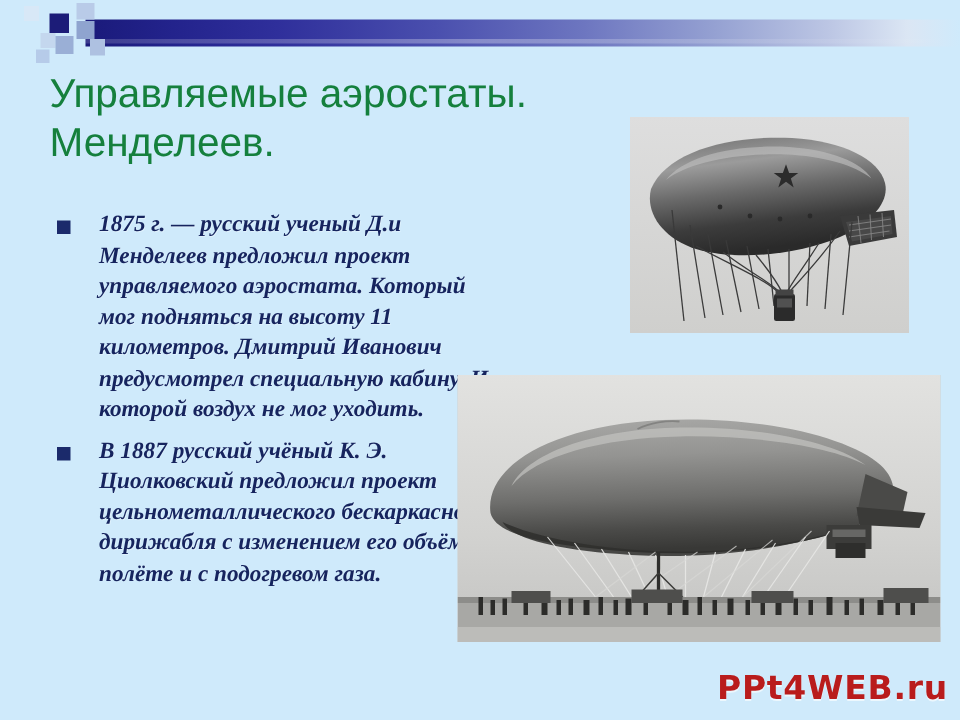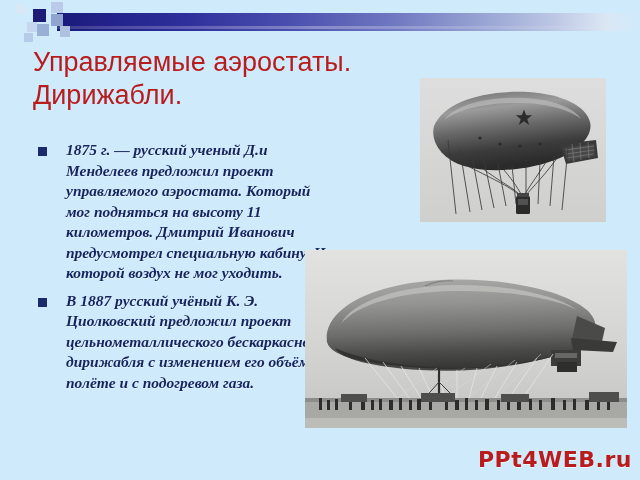--- a/index.html
+++ b/index.html
@@ -64,21 +64,21 @@
   .deco-f { left: 24px;  top: 33px; width: 9px;  height: 9px;  background: #b6cbe9; }
   .deco-g { left: 60px;  top: 26px; width: 10px; height: 11px; background: #aec1e1; }
   .deco-h { left: 16px;  top: 4px;  width: 10px; height: 10px; background: #d8e8f7; }
 
   
   .title {
     position: absolute;
     left: 33px;
     top: 46px;
     width: 400px;
-    color: #b91c1c;
+    color: #15803d;
     font-size: 27px;
     line-height: 33px;
     font-weight: 400;
     letter-spacing: 0px;
     font-family: "Liberation Sans", sans-serif;
   }
   .title-line { display: block; white-space: nowrap; }
 
   
   .body-list {
@@ -157,21 +157,21 @@
   <div class="deco-sq deco-b"></div>
   <div class="deco-sq deco-c"></div>
   <div class="deco-sq deco-g"></div>
   <div class="deco-sq deco-d"></div>
   <div class="deco-sq deco-e"></div>
   <div class="deco-sq deco-f"></div>
   <div class="deco-sq deco-a"></div>
 
   <div class="title">
     <span class="title-line">Управляемые аэростаты.</span>
-    <span class="title-line">Дирижабли.</span>
+    <span class="title-line">Менделеев.</span>
   </div>
 
   <div class="body-list">
     <div class="bullet-row">
       <span class="bullet-marker"></span>
       <span class="bullet-text">1875 г. — русский ученый Д.и Менделеев предложил проект управляемого аэростата. Который мог подняться на высоту 11 километров. Дмитрий Иванович предусмотрел специальную кабину. Из которой воздух не мог уходить.</span>
     </div>
     <div class="bullet-row">
       <span class="bullet-marker"></span>
       <span class="bullet-text">В 1887 русский учёный К. Э. Циолковский предложил проект цельнометаллического бескаркасного дирижабля с изменением его объёма в полёте и с подогревом газа.</span>

